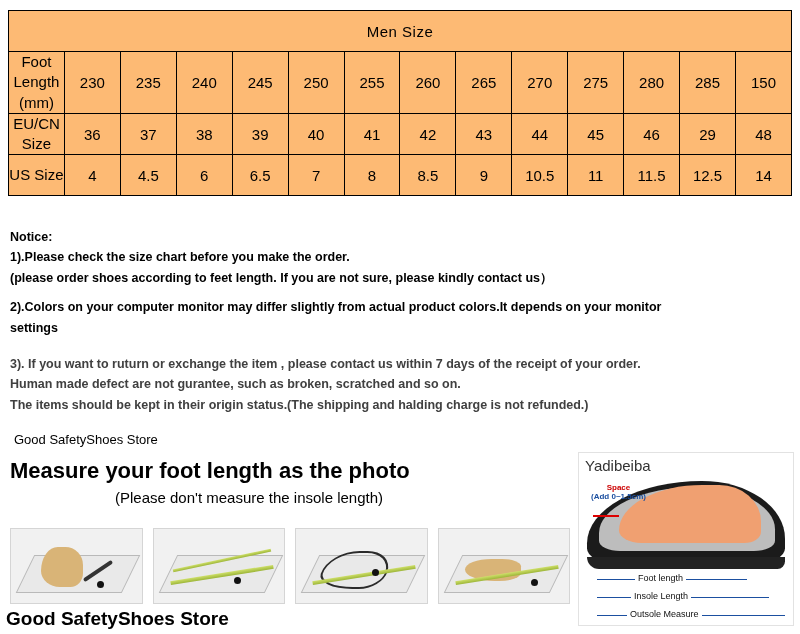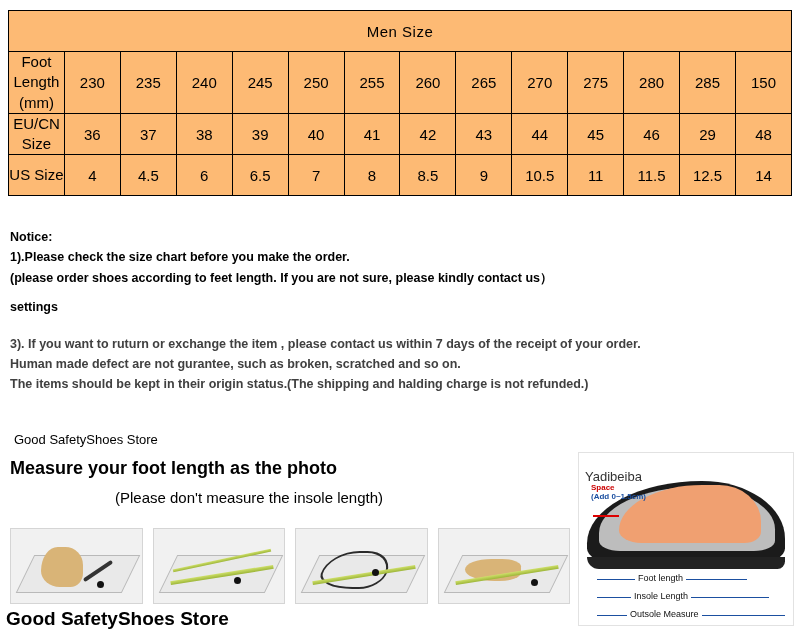--- a/index.html
+++ b/index.html
@@ -74,21 +74,21 @@
     top: 432px;
     font-size: 13px;
     color: #000;
   }
 
   
   .measure-head {
     position: absolute;
     left: 10px;
     top: 458px;
-    font-size: 18px;
+    font-size: 22px;
     font-weight: bold;
   }
   .measure-sub {
     position: absolute;
     left: 115px;
     top: 489px;
     font-size: 15px;
   }
 
   
@@ -188,22 +188,22 @@
     top: 452px;
     width: 214px;
     height: 172px;
     background: #ffffff;
     border: 1px solid #e2e2e2;
     overflow: hidden;
   }
   .diagram .brand {
     position: absolute;
     left: 6px;
-    top: 16px;
-    font-size: 13px;
+    top: 4px;
+    font-size: 15px;
     color: #333;
   }
   .diagram .shoe {
     position: absolute;
     left: 8px;
     top: 28px;
     width: 198px;
     height: 82px;
     background: #1b1b1b;
     border-radius: 58% 42% 14% 14% / 76% 70% 18% 18%;
@@ -236,21 +236,21 @@
     border-radius: 0 0 10px 16px;
   }
   .diagram .space-label {
     position: absolute;
     left: 12px;
     top: 30px;
     font-size: 8px;
     color: #c00;
     font-weight: bold;
     line-height: 1.15;
-    text-align: left;
+    text-align: center;
   }
   .diagram .space-label .blue { color: #1b4fa0; }
   .diagram .dimline {
     position: absolute;
     left: 18px;
     height: 1px;
     background: #1b4fa0;
   }
   .diagram .dimtxt {
     position: absolute;
@@ -340,20 +340,21 @@
       </tr>
     </tbody>
   </table>
 </div>
 
 <div class="notice">
   <p class="ln">Notice:</p>
   <p class="ln">1).Please check the size chart before you make the order.</p>
   <p class="ln">(please order shoes according to feet length. If you are not sure, please kindly contact us）</p>
   <div class="spacer"></div>
+  <p class="ln">2).Colors on your computer monitor may differ slightly from actual product colors.It depends on your monitor</p>
   <p class="ln">settings</p>
   <div class="spacer"></div>
   <div class="notice-p2">
     <p class="ln red">3). If you want to ruturn or exchange the item , please contact us within 7 days of the receipt of your order.</p>
     <p class="ln red">Human made defect are not gurantee, such as broken, scratched and so on.</p>
     <p class="ln red">The items should be kept in their origin status.(The shipping and halding charge is not refunded.)</p>
   </div>
 </div>
 
 <div class="store-top">Good SafetyShoes Store</div>

